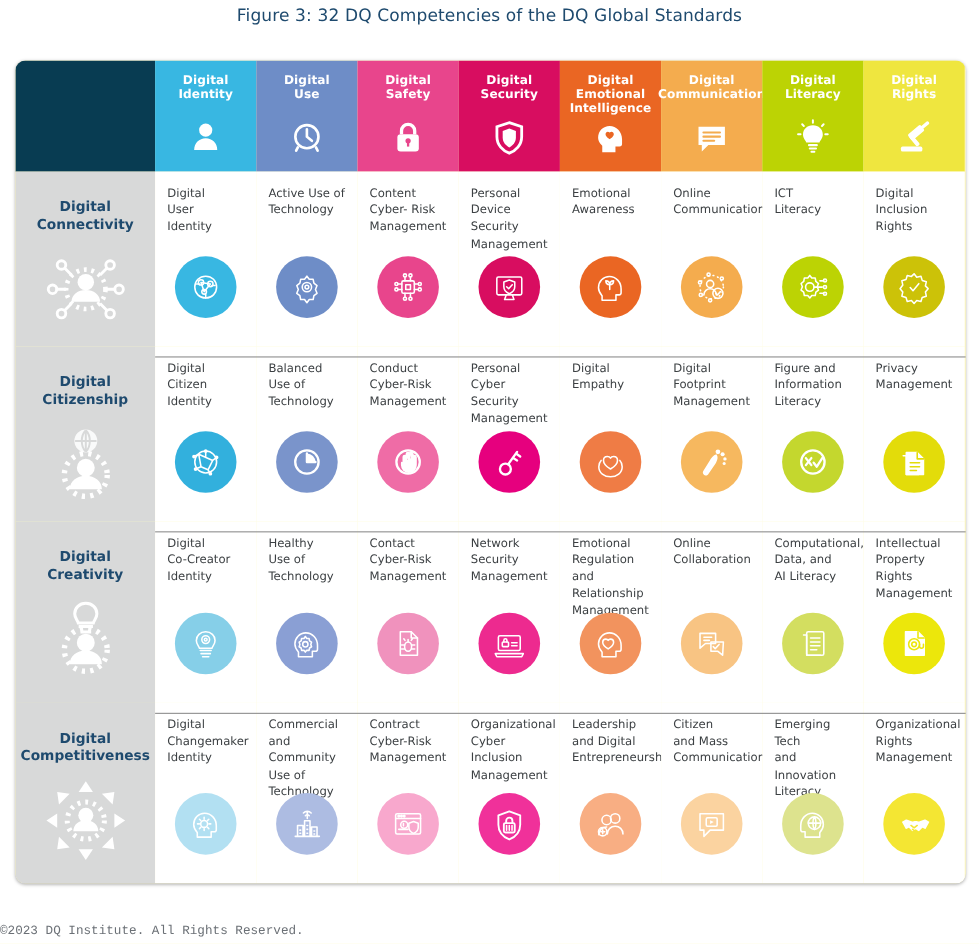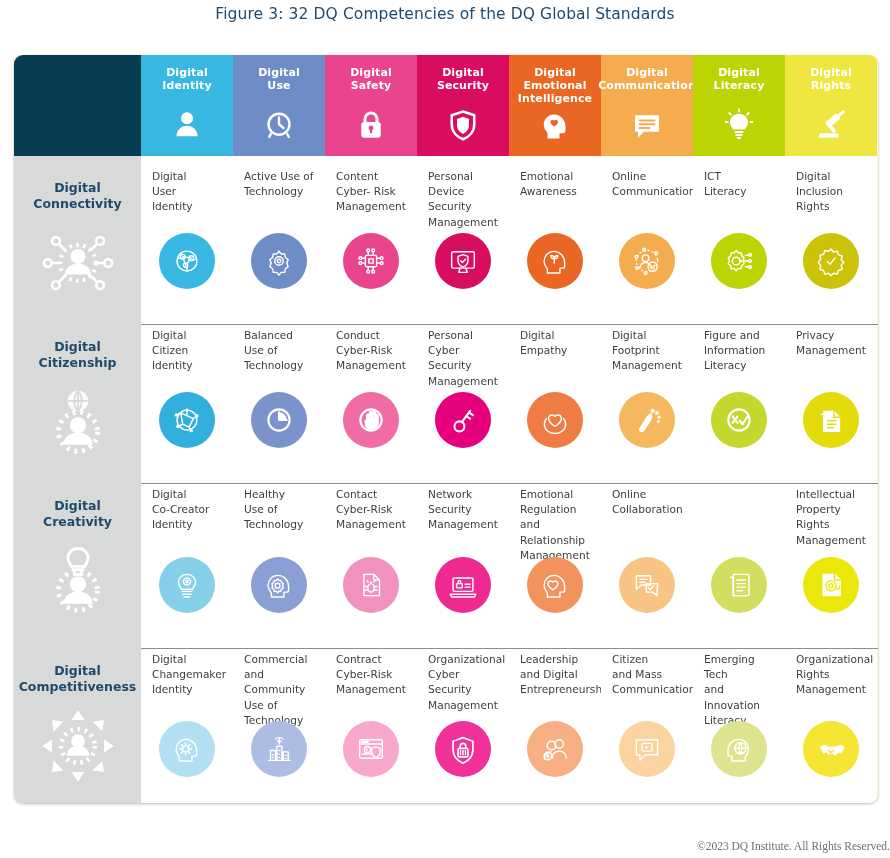--- a/index.html
+++ b/index.html
@@ -93,23 +93,23 @@
   
   .rowsep{
     position:absolute;left:127px;right:0;height:1px;background:#8e8e8e;
   }
   .rowsep.r1{top:269px;}
   .rowsep.r2{top:428px;}
   .rowsep.r3{top:593px;}
 
   
   .footer{
-    position:absolute;left:0;top:840px;width:890px;text-align:right;
+    position:absolute;left:0;top:840px;width:890px;text-align:left;
     font-size:11.5px;color:#6b7076;
-    font-family:Liberation Serif, serif;
+    font-family:Liberation Mono, monospace;
   }
 </style>
 </head>
 <body>
 
 <div class="page">
 
   <div class="figure-title">Figure 3: 32 DQ Competencies of the DQ Global Standards</div>
 
   <div class="matrix">
@@ -651,20 +651,25 @@
               <g fill="none" stroke="#fff" stroke-width="2" stroke-linecap="round" stroke-linejoin="round">
                 <path d="M9 11h20v13H16l-7 6z"></path>
                 <path d="M14 16h10M14 20h7"></path>
                 <path d="M39 22H23v12h9l6 5z"></path>
                 <path d="M26 28l2.5 2.6 5-5.4"></path>
               </g>
             </svg>
           </span>
         </div>
         <div class="cell">
+          <div class="ctext">
+            <div>Computational,</div>
+            <div>Data, and</div>
+            <div>AI Literacy</div>
+          </div>
           <span class="cicon" style="background:#d3de60">
             <svg viewBox="0 0 48 48">
               <g fill="none" stroke="#fff" stroke-width="2" stroke-linecap="round" stroke-linejoin="round">
                 <rect x="16" y="9" width="22" height="30" rx="2"></rect>
                 <path d="M21 17h12M21 22h12M21 27h12M21 32h8"></path>
                 <path d="M12 13h4v26h18"></path>
               </g>
             </svg>
           </span>
         </div>
@@ -763,21 +768,21 @@
                 <circle cx="19" cy="25" r="4.5"></circle>
                 <path d="M18 23.5v3M12 31h12"></path>
                 <path d="M31 21l6 2.2v5c0 4-3 6.6-6 8-3-1.4-6-4-6-8v-5z"></path>
               </g>
             </svg>
           </span>
         </div>
         <div class="cell">
           <div class="ctext">
             <div>Organizational</div>
-            <div>Cyber Security</div>
+            <div>Cyber Inclusion</div>
             <div>Management</div>
           </div>
           <span class="cicon" style="background:#f0319a">
             <svg viewBox="0 0 48 48">
               <g fill="none" stroke="#fff" stroke-width="2" stroke-linecap="round" stroke-linejoin="round">
                 <path d="M24 8l14 5v12c0 10-7 16-14 19-7-3-14-9-14-19V13z" stroke-width="2.4"></path>
                 <rect x="17" y="23" width="14" height="12" rx="2" stroke-width="2.4"></rect>
                 <path d="M20 23v-3a4 4 0 018 0v3" stroke-width="2.4"></path>
                 <path d="M20.5 26v6M24 26v6M27.5 26v6"></path>
               </g>

